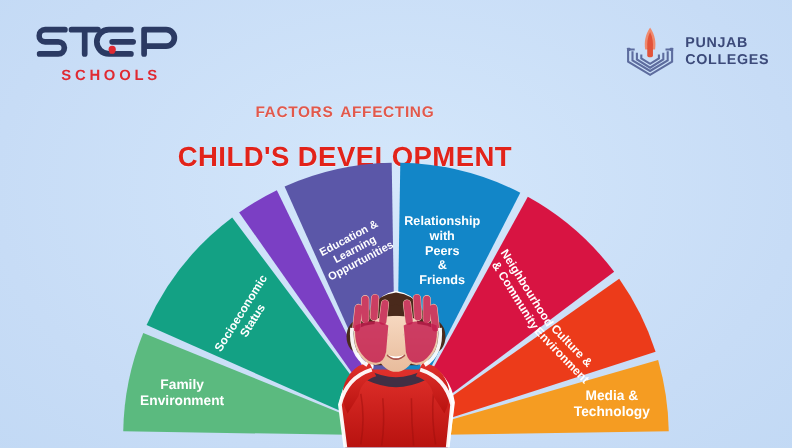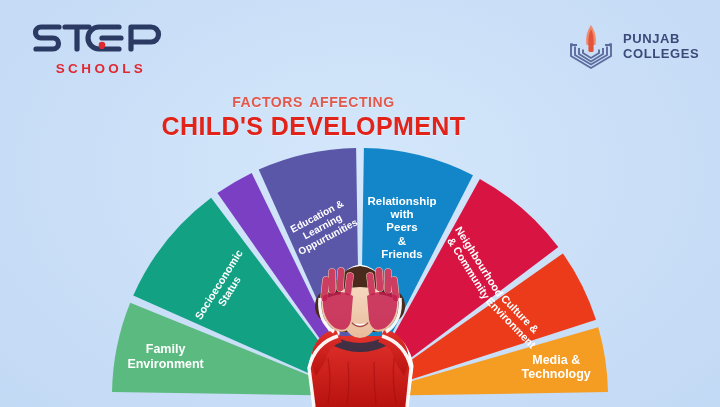--- a/index.html
+++ b/index.html
@@ -34,21 +34,21 @@
   }
 
   
   #title-block{position:absolute;left:0;top:88px;width:627px;text-align:center;}
   #title-line1{
     font-size:20.5px;font-weight:bold;color:#e2594c;letter-spacing:0.6px;
     font-variant:small-caps;text-transform:lowercase;
     text-shadow:0 1px 0 rgba(255,255,255,.5);
   }
   #title-line2{
-    margin-top:0;
+    margin-top:17px;
     font-size:25px;font-weight:bold;color:#e2231a;letter-spacing:0.4px;
     text-transform:uppercase;
     text-shadow:0 1px 0 rgba(255,255,255,.45);
   }
 
   
   #fan-wrap{position:absolute;left:0;top:0;width:720px;height:407px;}
   #fan-wrap svg{position:absolute;left:0;top:0;}
   .seg-label{
     fill:#ffffff;font-family:"Liberation Sans",sans-serif;

